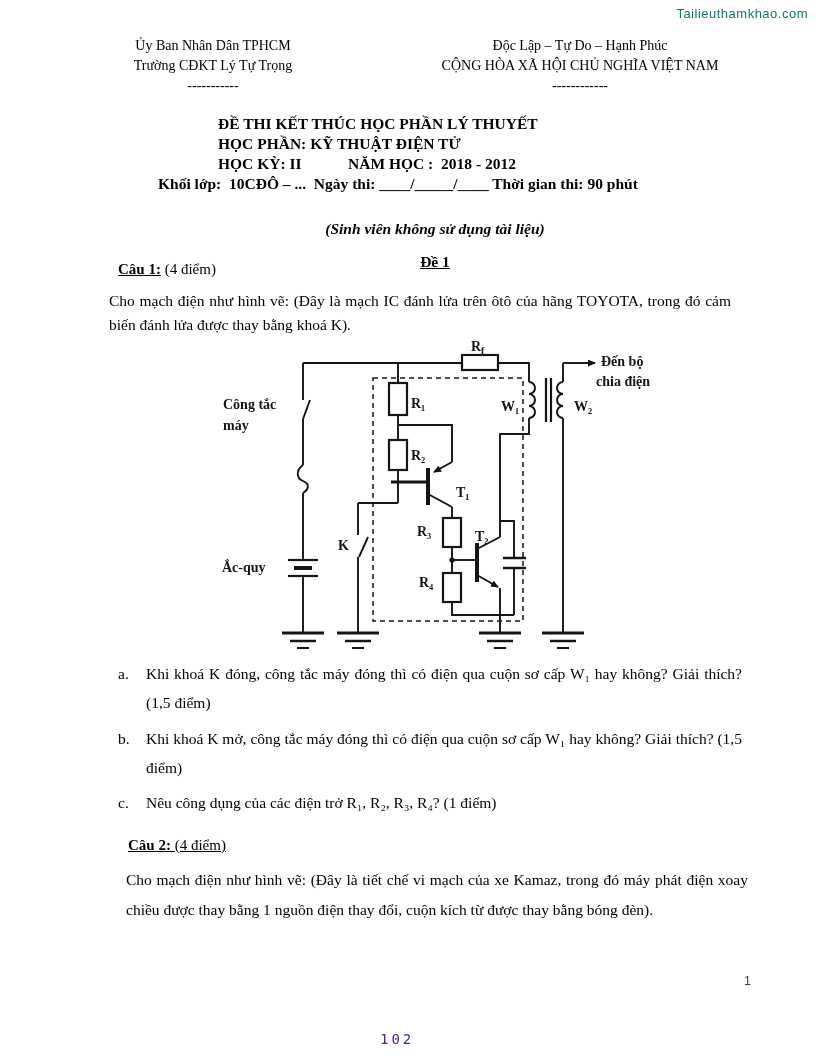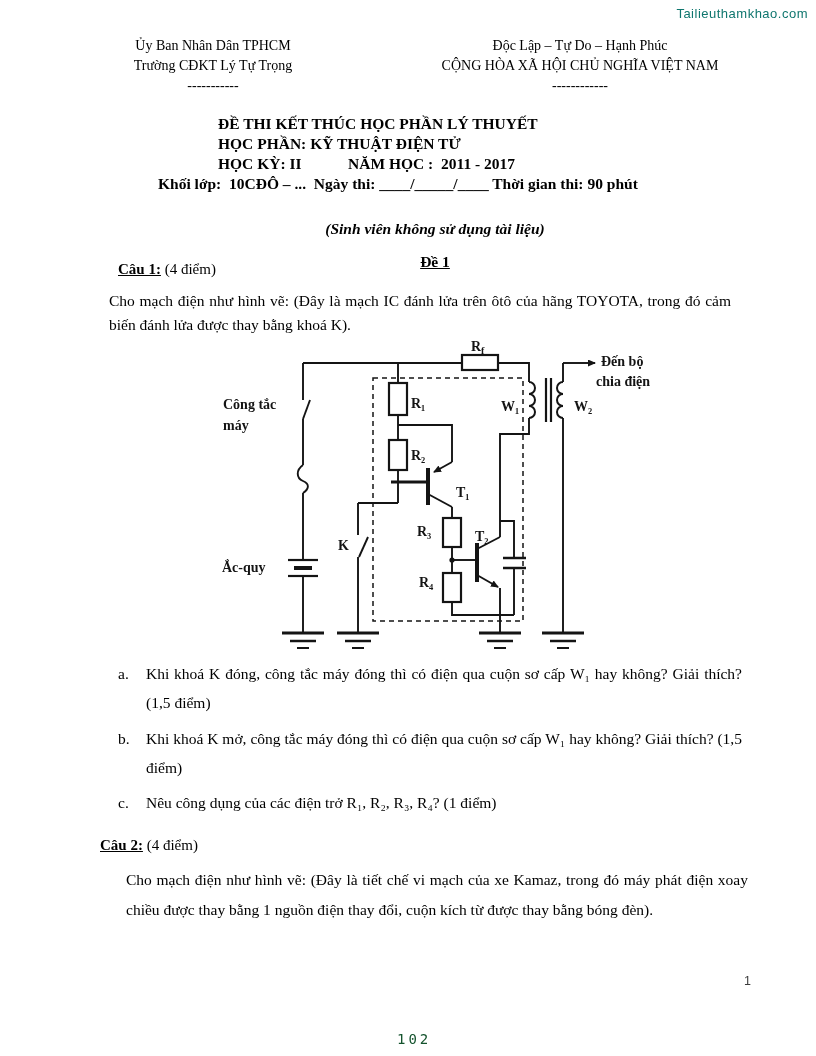--- a/index.html
+++ b/index.html
@@ -24,21 +24,21 @@
   .t-note{left:54px;top:196px;width:762px;text-align:center;font-style:italic;margin-top:24px;}
   .t-de{left:54px;top:225px;width:762px;text-align:center;margin-top:28px;}
   .t-de span{text-decoration:underline;}
   .cau-head{font-size:15px;}
   .cau-head .lbl{font-weight:bold;text-decoration:underline;}
   .body-par{font-size:15.5px;line-height:23.5px;text-align:justify;width:622px;left:109px;}
   .q-item{left:118px;width:624px;display:flex;font-size:15.5px;line-height:29px;}
   .q-item .marker{width:28px;flex:0 0 28px;}
   .q-item .q-text{flex:1;text-align:justify;}
   .pagenum{left:744px;top:974px;font-family:"Liberation Sans","DejaVu Sans",sans-serif;font-size:12.5px;color:#3c3c3c;}
-  .botnum{left:397px;top:1031px;font-family:"DejaVu Sans Mono","Liberation Mono",monospace;font-size:14px;color:#14532d;letter-spacing:3px;}
+  .botnum{left:380px;top:1031px;font-family:"DejaVu Sans Mono","Liberation Mono",monospace;font-size:14px;color:#4c1d95;letter-spacing:3px;}
   svg text{font-family:"Liberation Serif","DejaVu Serif",serif;font-weight:600;fill:#141414;}
   .clabel{font-size:14px;}
   .clabel-sub{font-size:10px;}
 </style>
 </head>
 <body>
 
 <div class="abs watermark">Tailieuthamkhao.com</div>
 
 <div class="abs hdr-col hdr-left">
@@ -47,21 +47,21 @@
   <div>-----------</div>
 </div>
 <div class="abs hdr-col hdr-right">
   <div>Độc Lập – Tự Do – Hạnh Phúc</div>
   <div>CỘNG HÒA XÃ HỘI CHỦ NGHĨA VIỆT NAM</div>
   <div>------------</div>
 </div>
 
 <div class="abs title-line t1">ĐỀ THI KẾT THÚC HỌC PHẦN LÝ THUYẾT</div>
 <div class="abs title-line t2">HỌC PHẦN: KỸ THUẬT ĐIỆN TỬ</div>
-<div class="abs title-line t3">HỌC KỲ: II            NĂM HỌC :  2011 - 2017</div>
+<div class="abs title-line t3">HỌC KỲ: II            NĂM HỌC :  2018 - 2012</div>
 <div class="abs title-line t4">Khối lớp:  10CĐÔ – ...  Ngày thi: ____/_____/____ Thời gian thi: 90 phút</div>
 <div class="abs title-line t-note">(Sinh viên không sử dụng tài liệu)</div>
 <div class="abs title-line t-de"><span>Đề 1</span></div>
 
 <div class="abs cau-head" style="left:118px;top:261px;">
   <span class="lbl">Câu 1:</span><span> (4 điểm)</span>
 </div>
 <div class="abs body-par" style="top:289px;">Cho mạch điện như hình vẽ: (Đây là mạch IC đánh lửa trên ôtô của hãng TOYOTA, trong đó cảm biến đánh lửa được thay bằng khoá K).</div>
 
 <svg class="abs" style="left:210px;top:335px;" width="470" height="322" viewBox="0 0 470 322">
@@ -194,19 +194,19 @@
 </div>
 <div class="abs q-item" style="top:724px;">
   <span class="marker">b.</span>
   <div class="q-text">Khi khoá K mở, công tắc máy đóng thì có điện qua cuộn sơ cấp W₁ hay không? Giải thích? (1,5 điểm)</div>
 </div>
 <div class="abs q-item" style="top:788px;">
   <span class="marker">c.</span>
   <div class="q-text">Nêu công dụng của các điện trở R₁, R₂, R₃, R₄? (1 điểm)</div>
 </div>
 
-<div class="abs cau-head" style="left:100px;top:837px;">
+<div class="abs cau-head" style="left:128px;top:837px;text-decoration:underline;">
   <span class="lbl">Câu 2:</span><span> (4 điểm)</span>
 </div>
 <div class="abs body-par" style="top:865px;line-height:30px;margin-left:17px;">Cho mạch điện như hình vẽ: (Đây là tiết chế vi mạch của xe Kamaz, trong đó máy phát điện xoay chiều được thay bằng 1 nguồn điện thay đổi, cuộn kích từ được thay bằng bóng đèn).</div>
 
 <div class="abs pagenum">1</div>
 <div class="abs botnum">102</div>
 
 </body></html>

